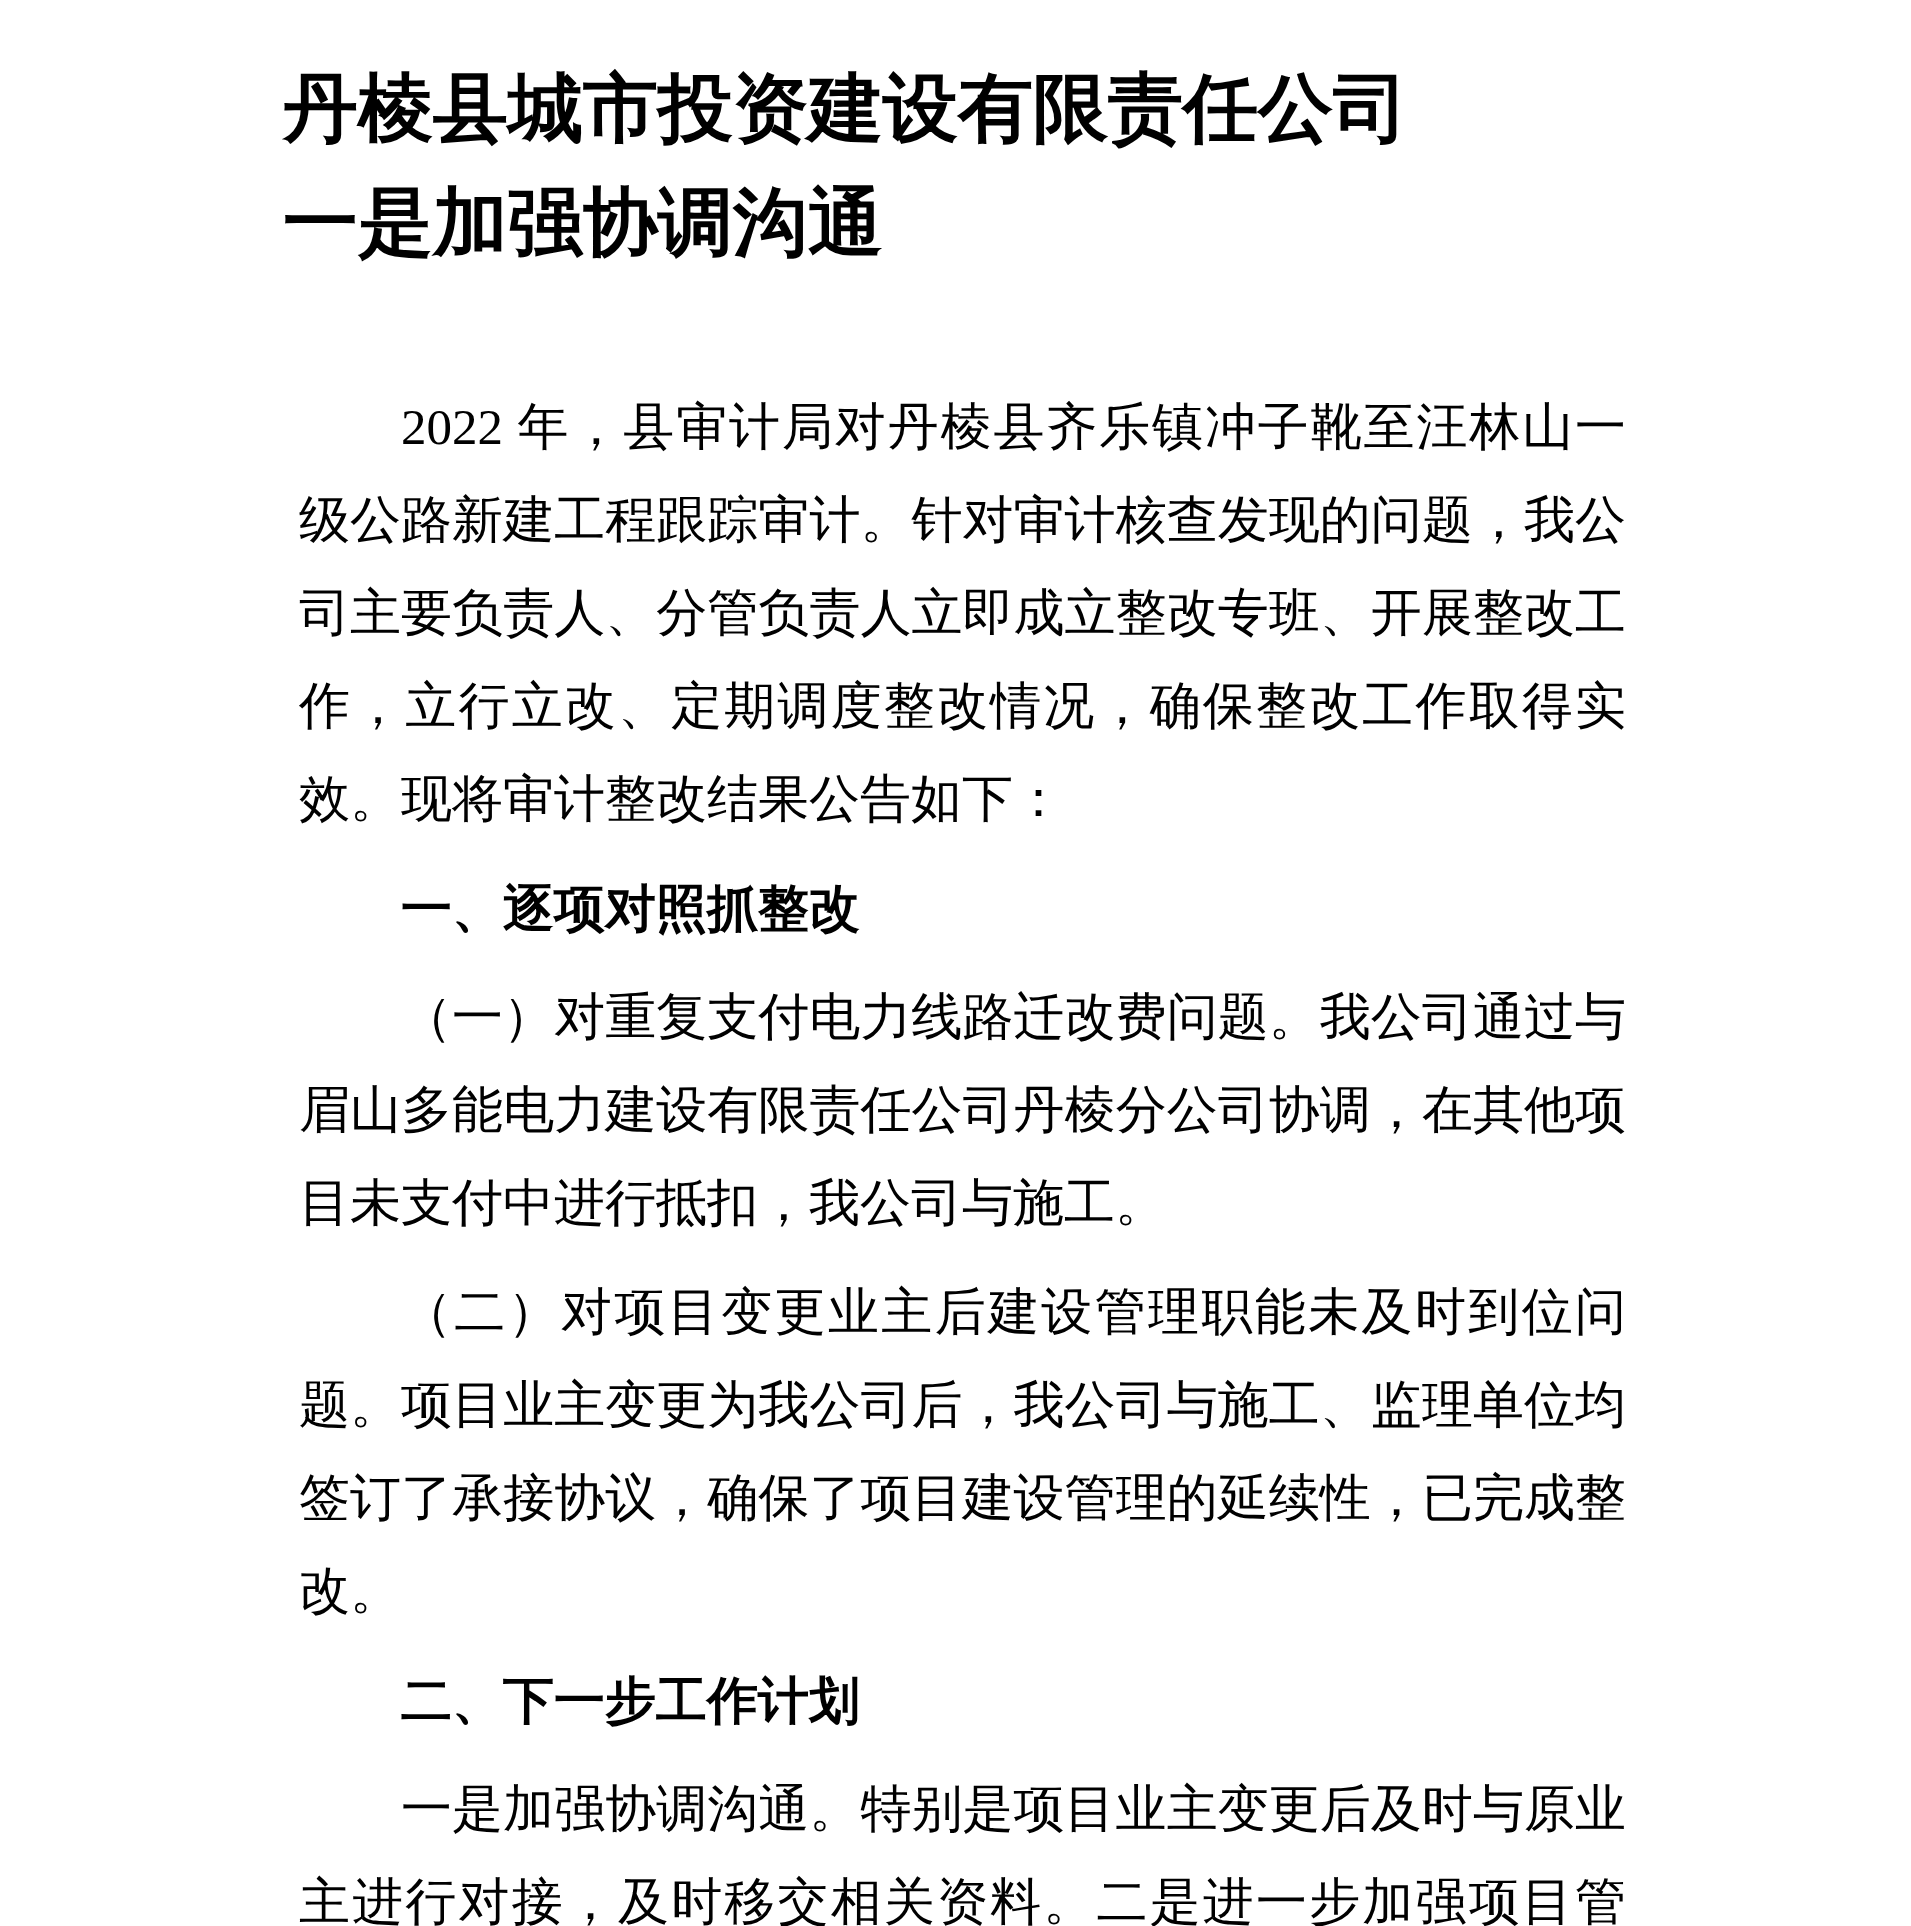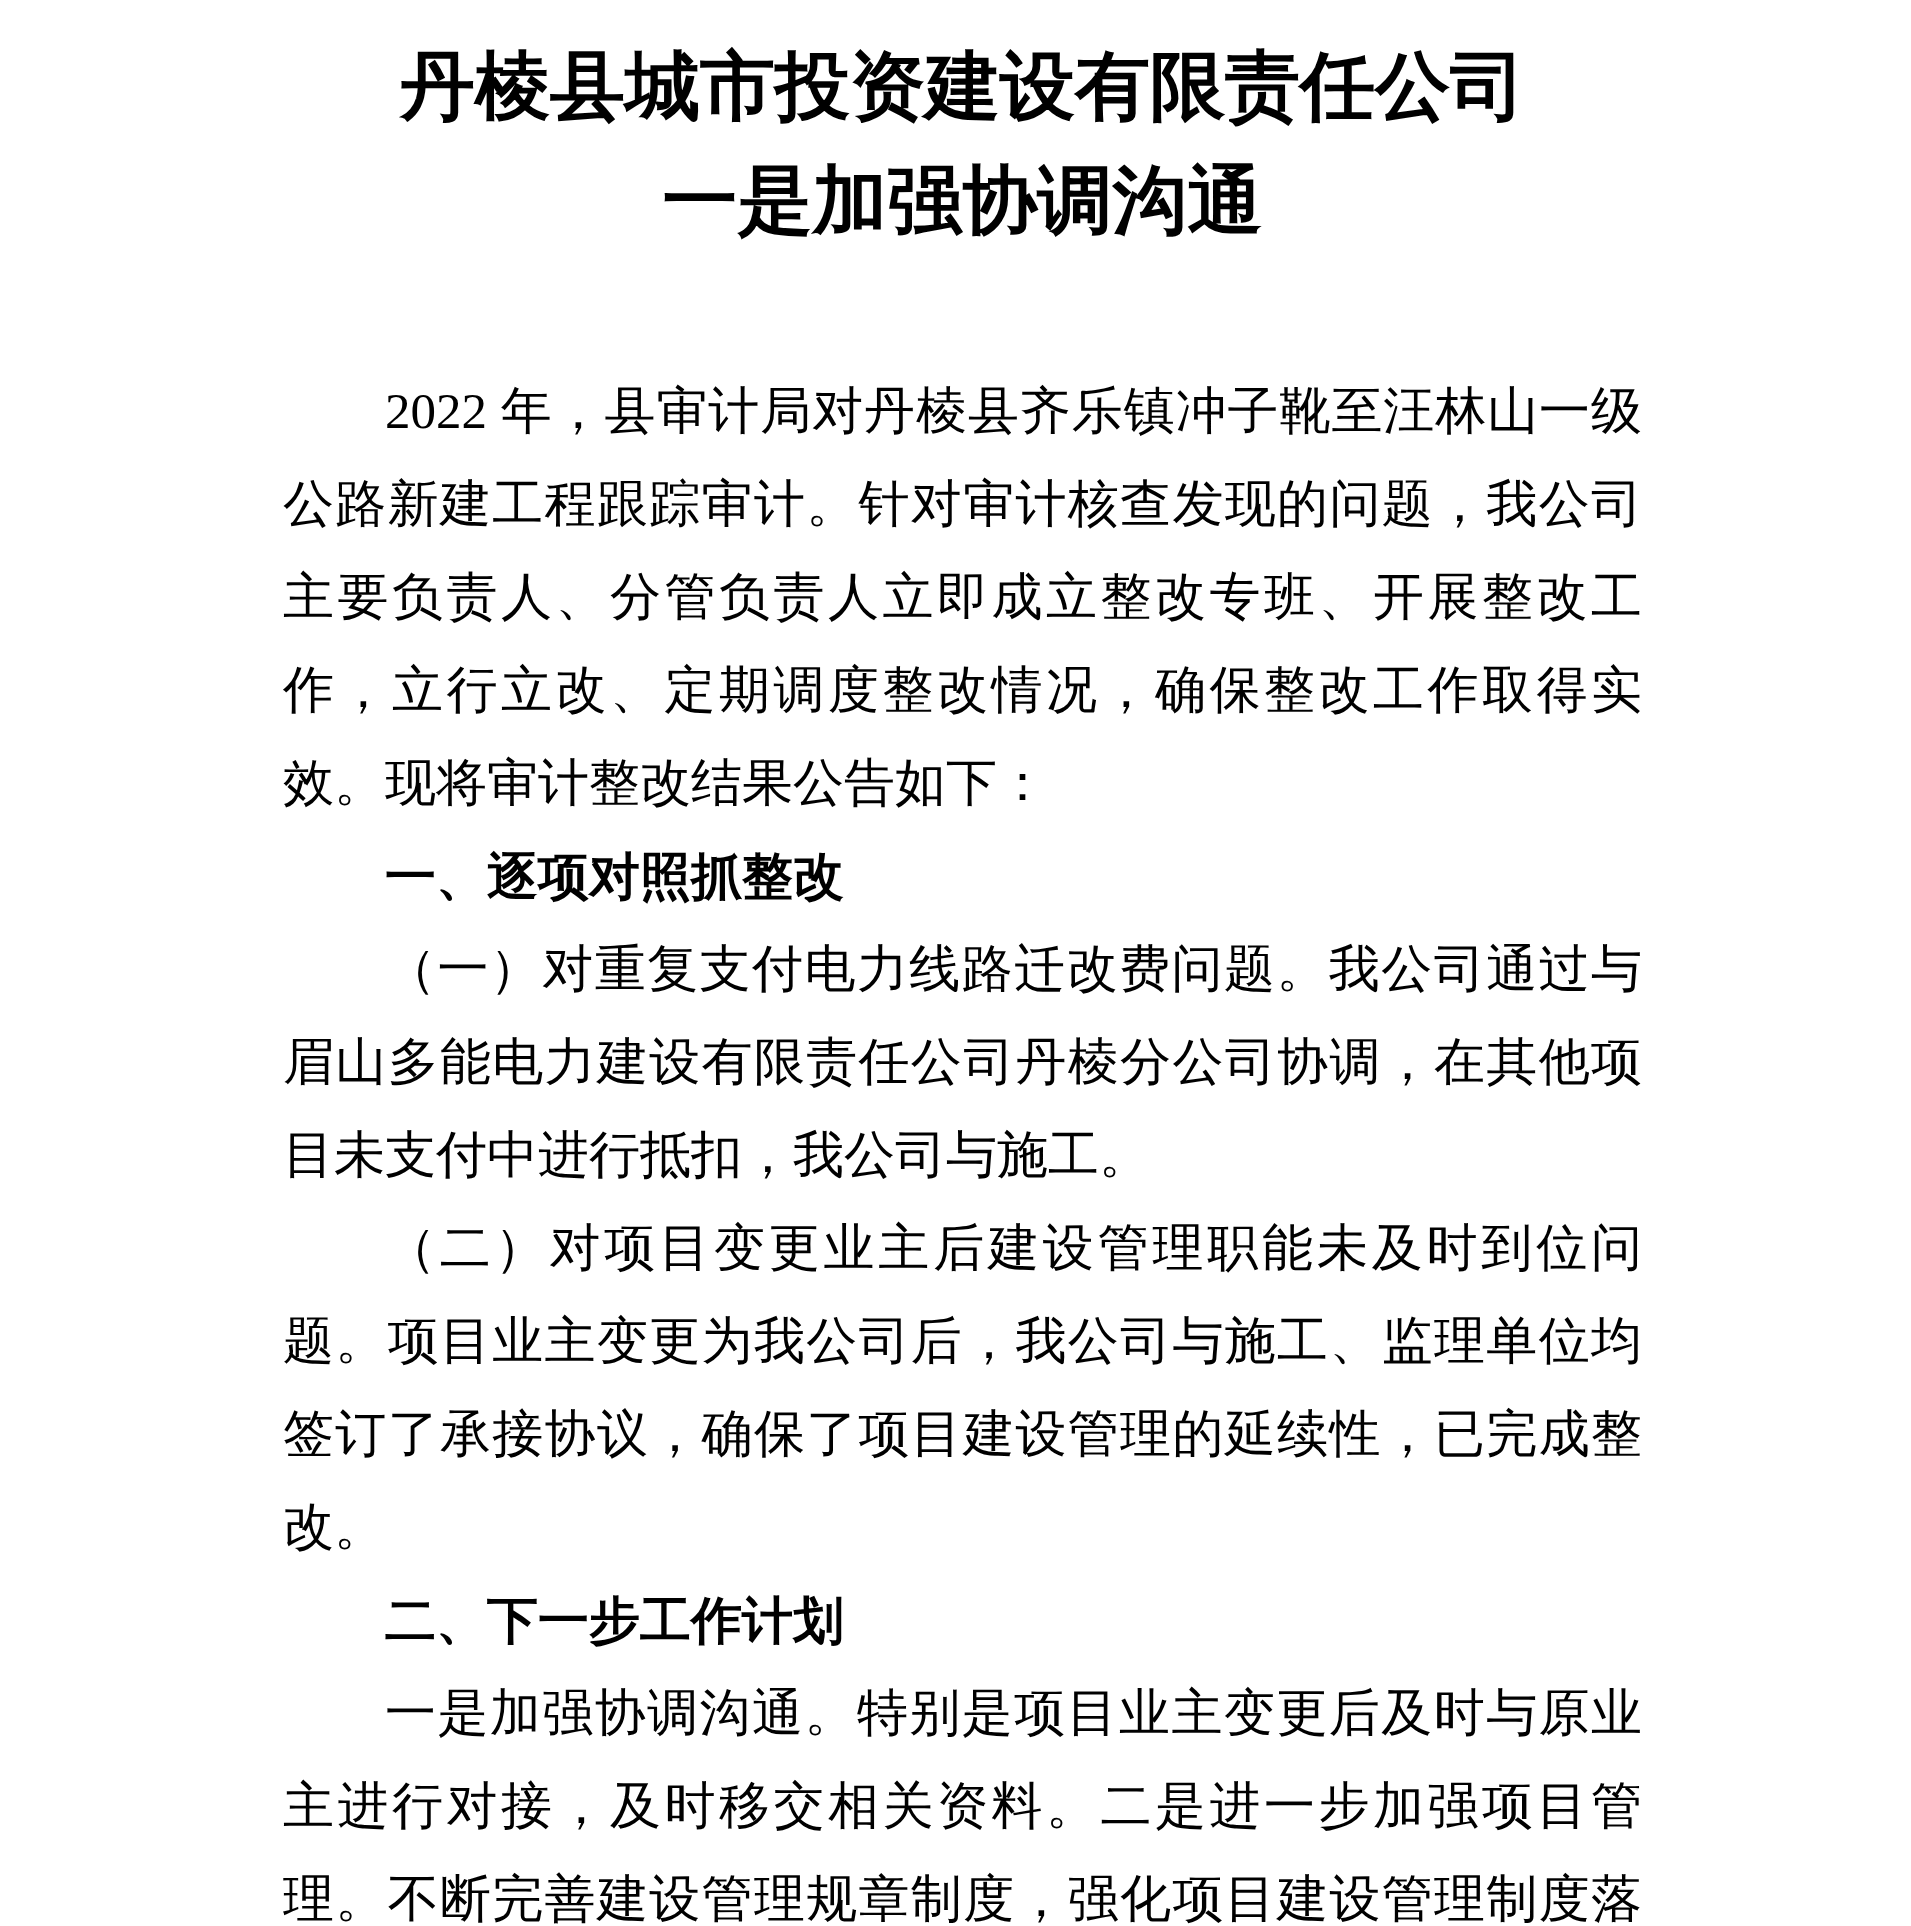--- a/index.html
+++ b/index.html
@@ -10,41 +10,40 @@
   .page {
     position: relative;
     width: 1911px;
     height: 2219px;
     background: #ffffff;
     color: #000000;
     overflow: hidden;
   }
   .title-block {
     position: absolute;
-    top: 30px;
+    top: 52px;
     left: 283px;
     width: 1359px;
-    text-align: center;
     font-family: "Liberation Serif", "DejaVu Serif", serif;
     font-weight: bold;
     font-size: 75px;
     line-height: 114px;
     letter-spacing: 0;
     white-space: nowrap;
   }
   .content {
     position: absolute;
     top: 365px;
     left: 283px;
     width: 1359px;
     font-size: 51px;
     line-height: 93px;
   }
   .content p {
-    margin: 0;
+    margin: 16px;
     padding: 0;
     text-indent: 2em;
     text-align: justify;
     text-justify: inter-ideograph;
   }
   .content p.para {
     font-family: "Liberation Serif", "DejaVu Serif", serif;
     font-weight: normal;
   }
   .content p.heading {

